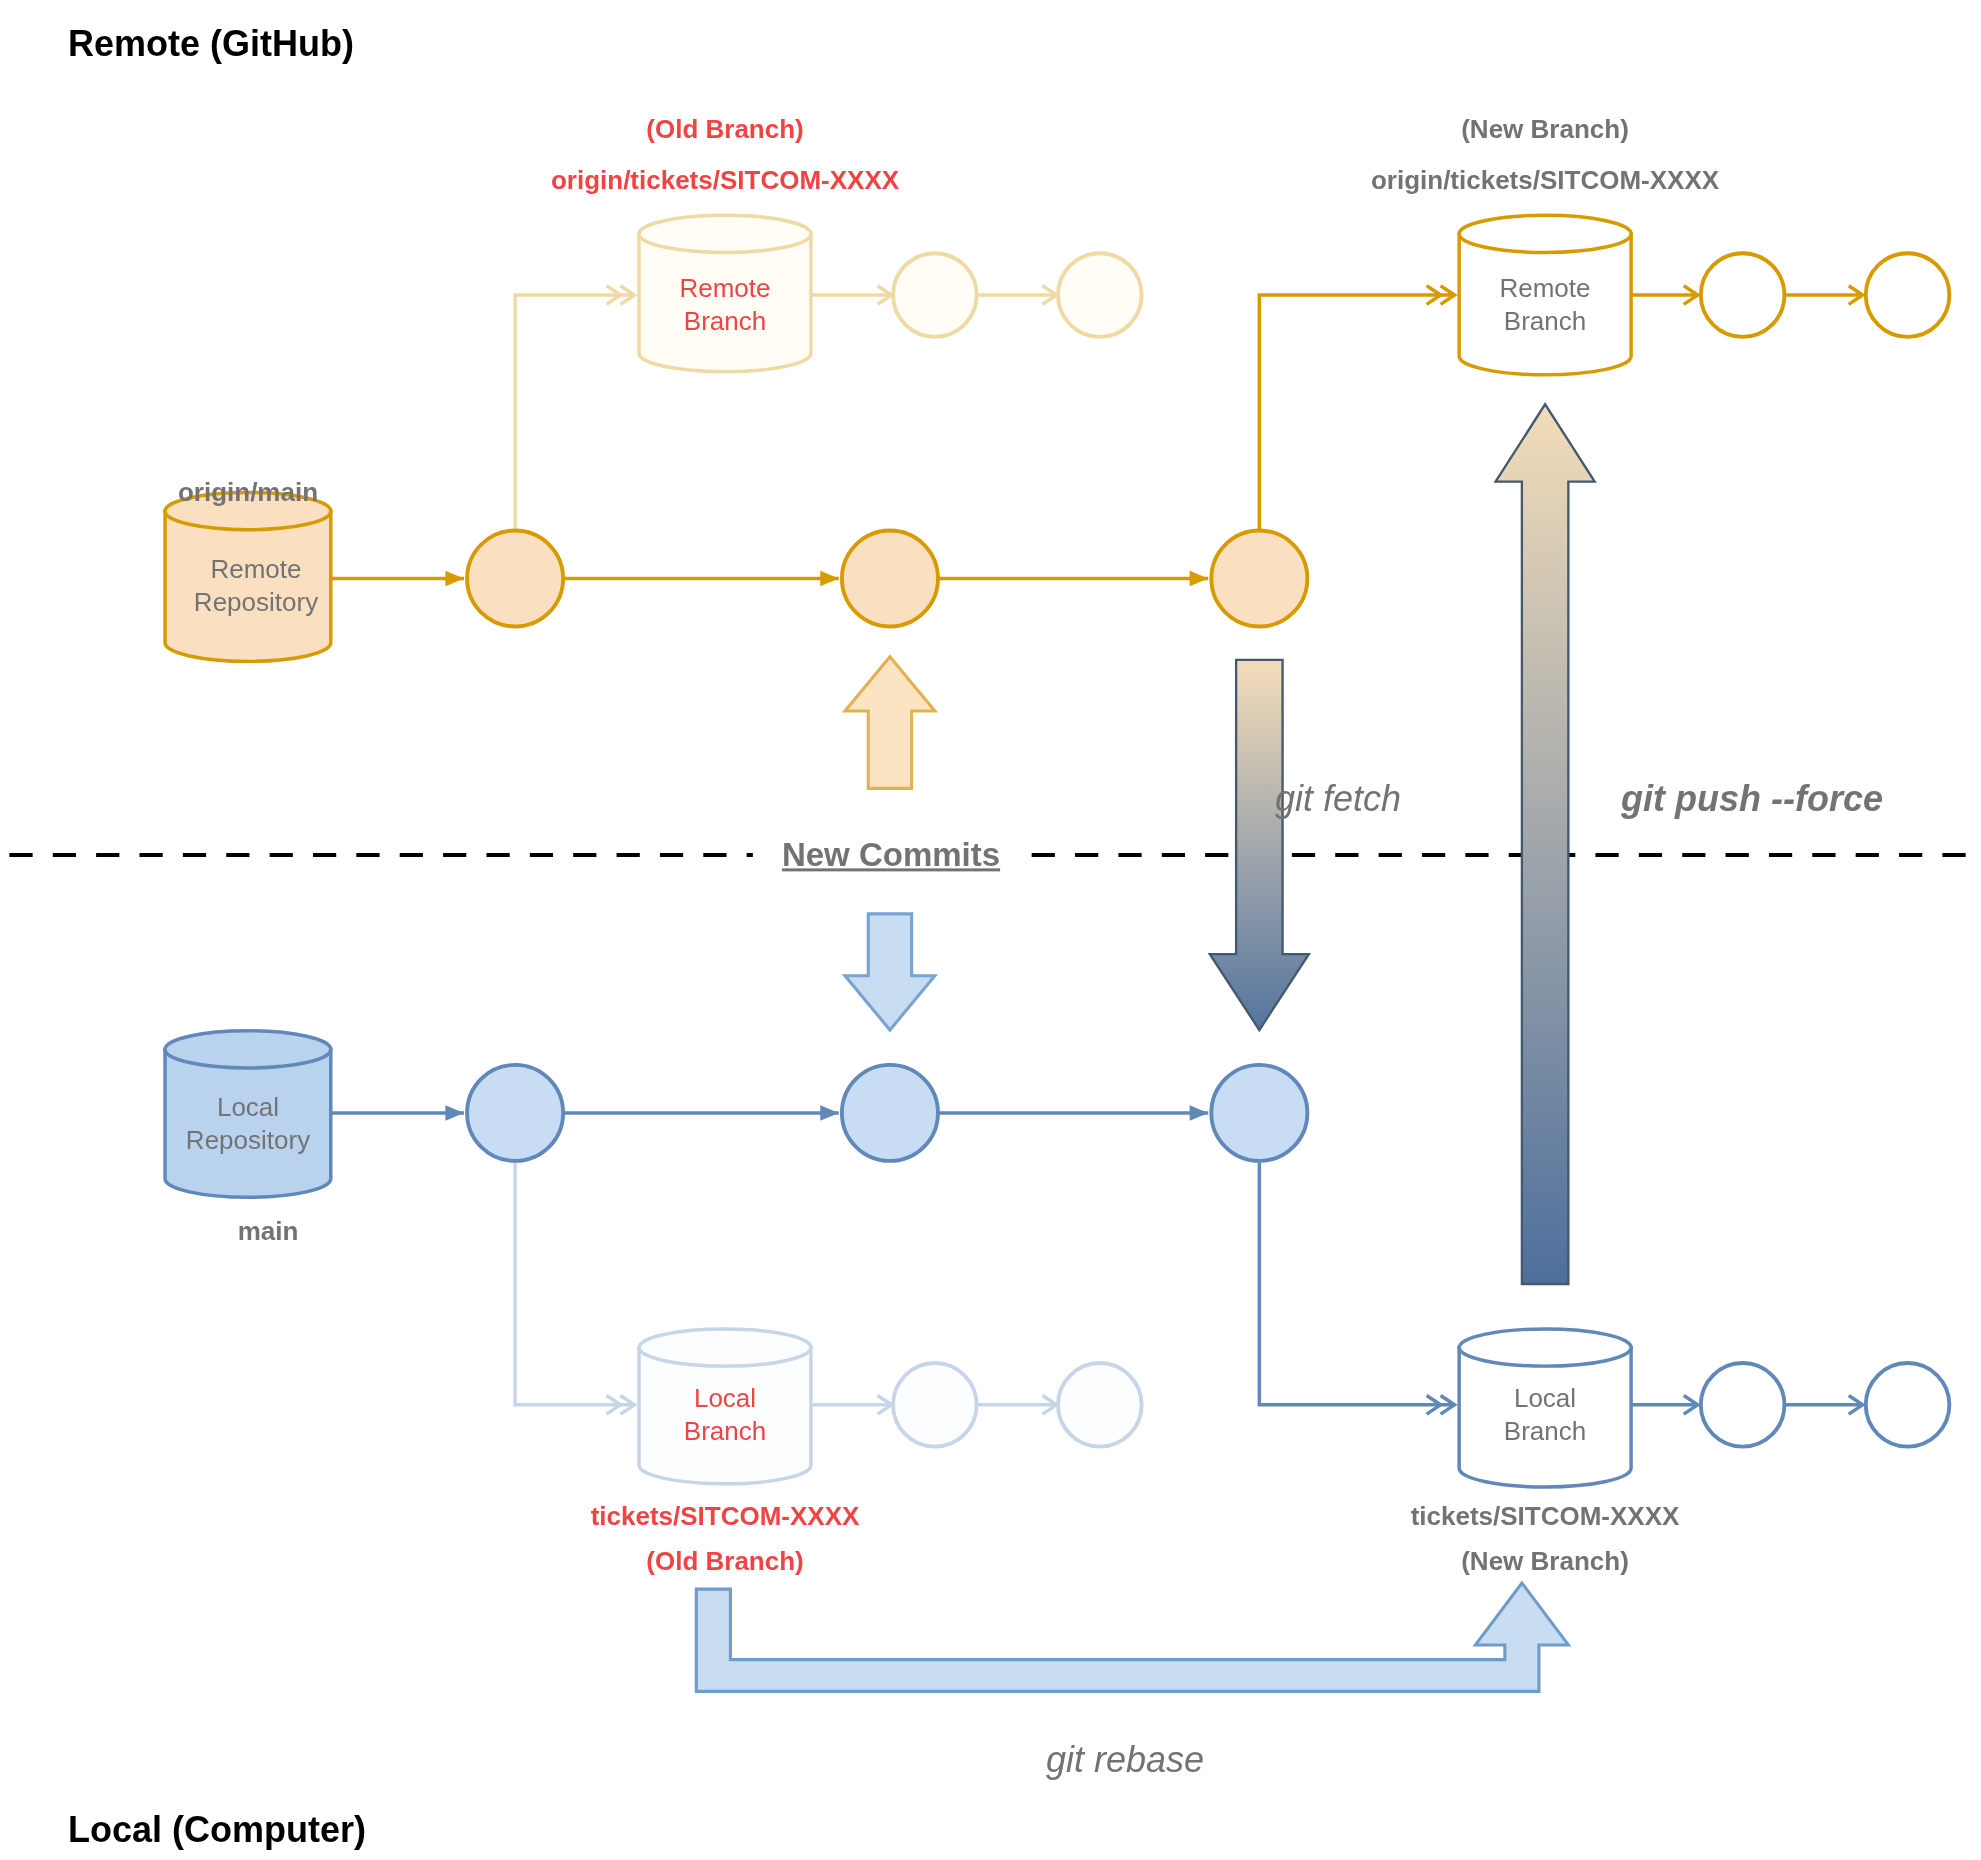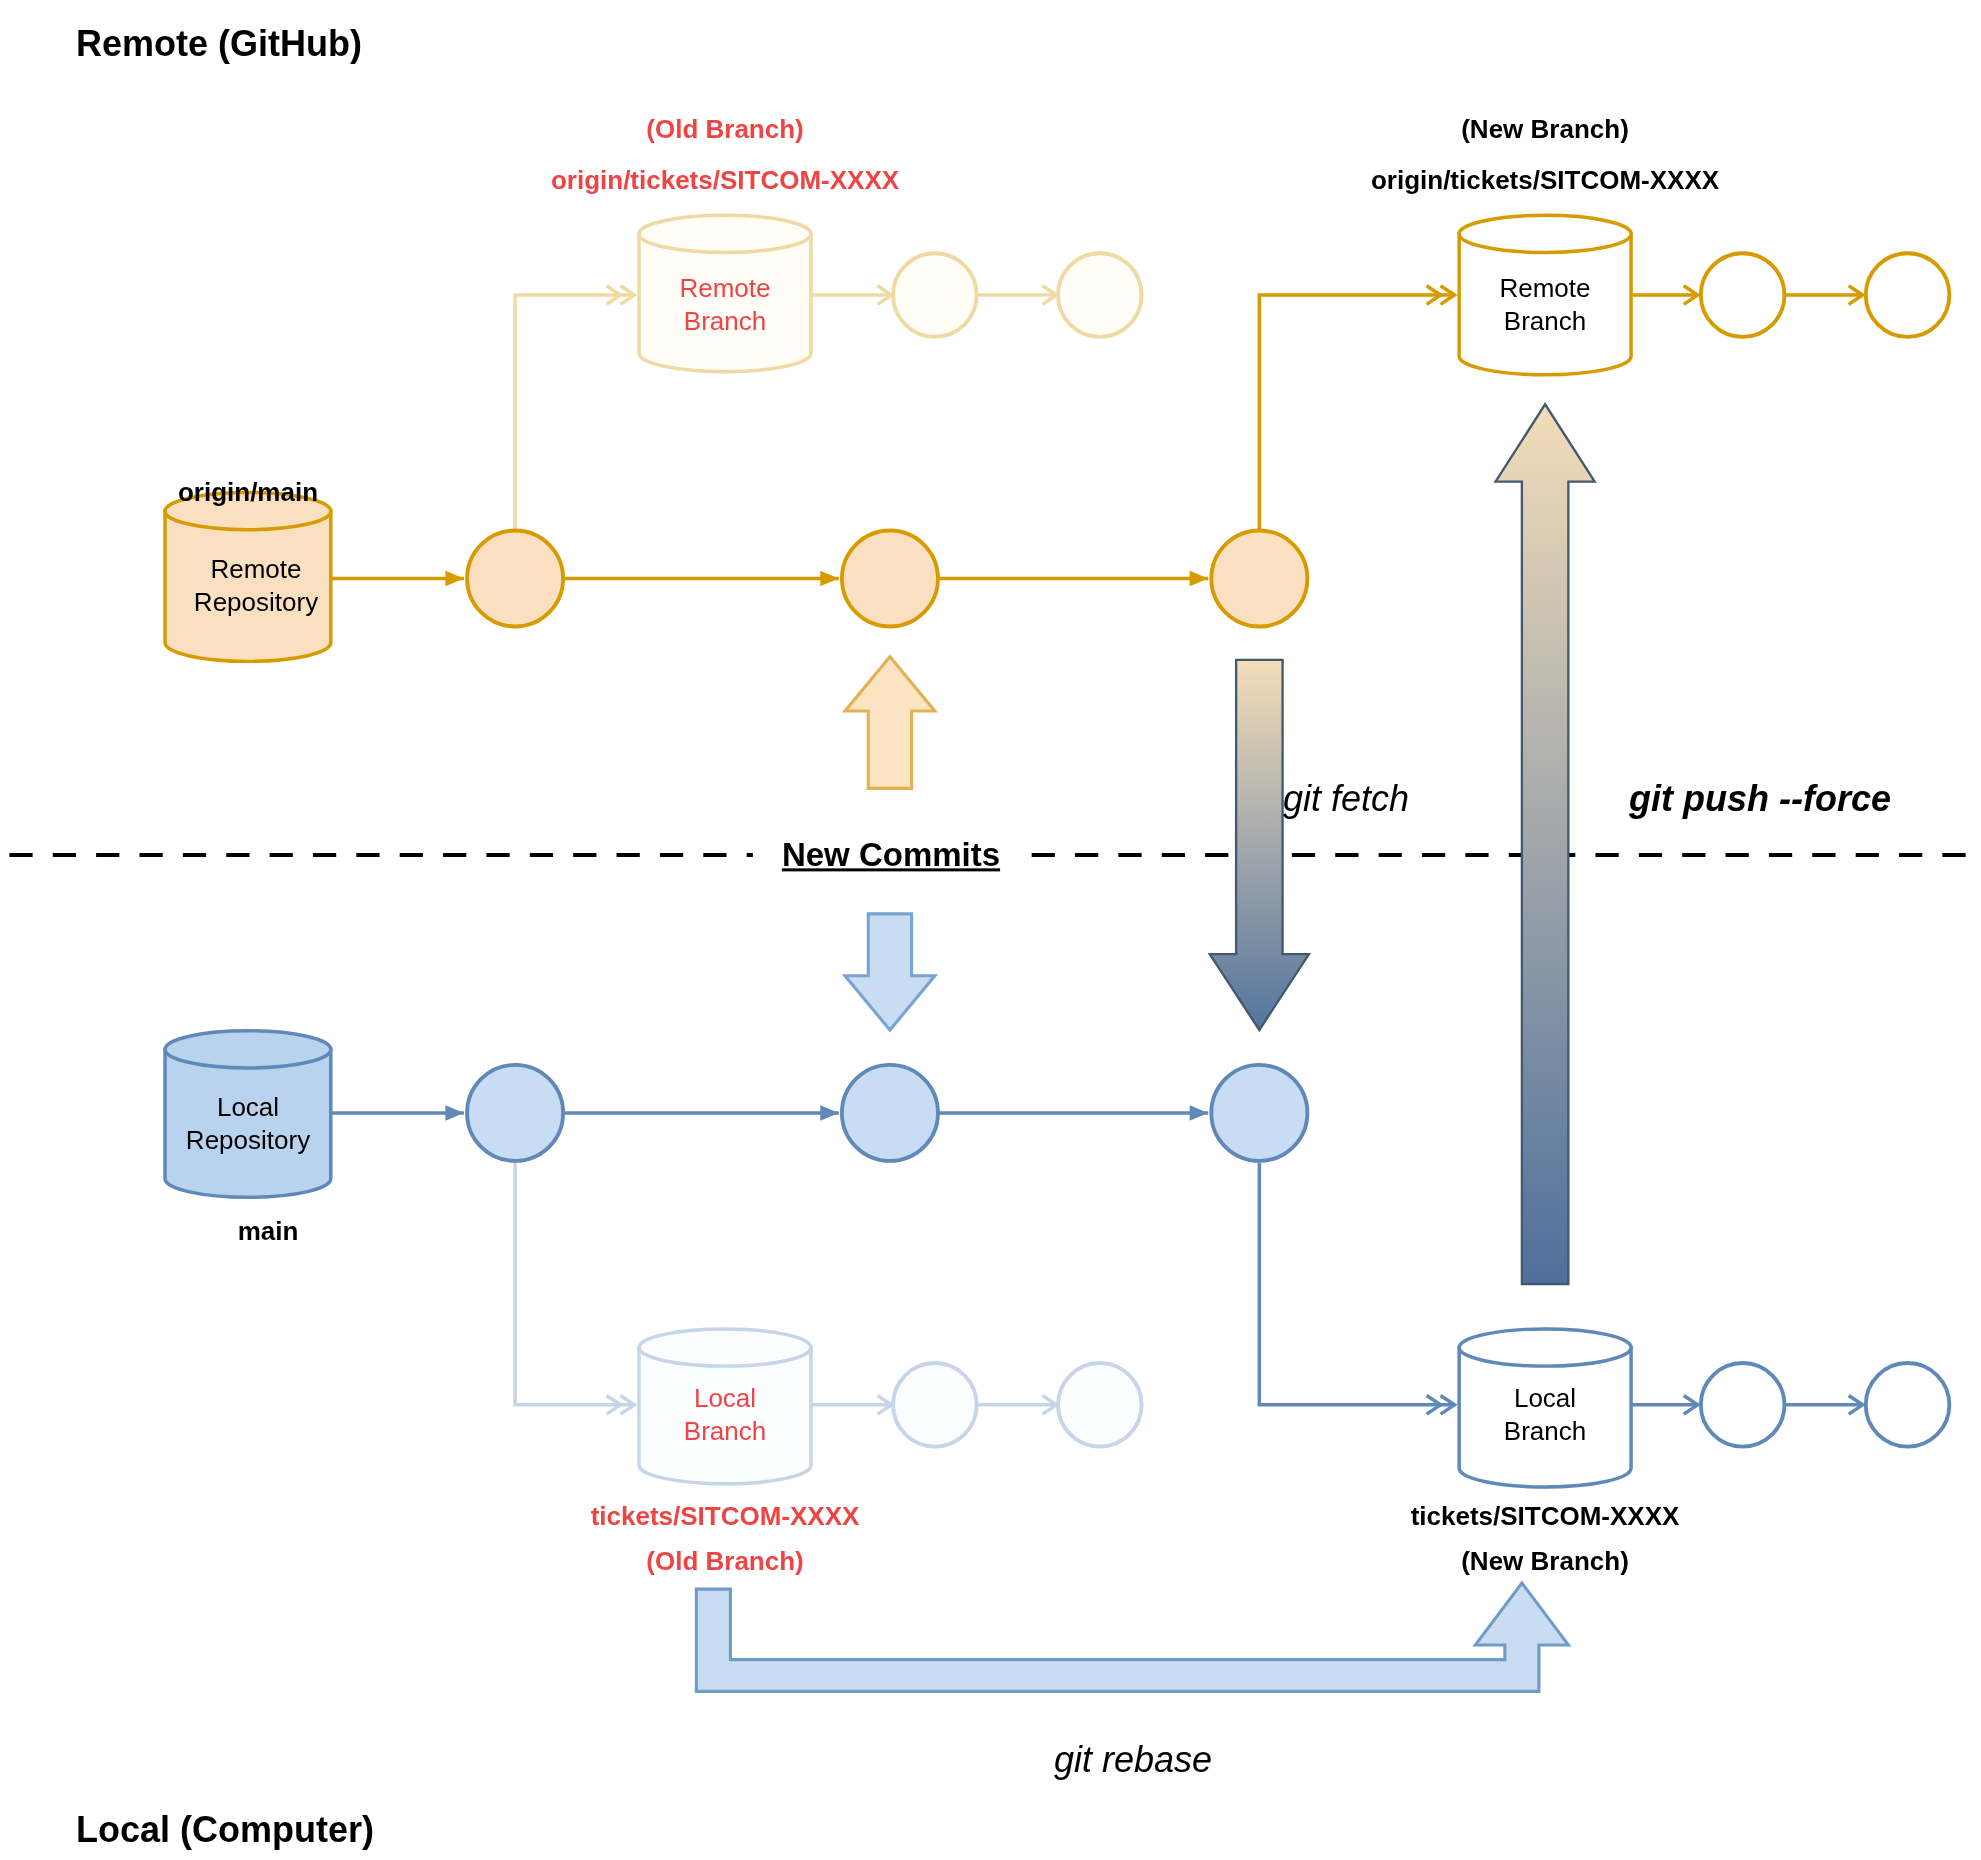--- a/index.html
+++ b/index.html
@@ -8,29 +8,29 @@
     width:1982px;height:1861px;
     background:#ffffff;
     font-family:"Liberation Sans", sans-serif;
     overflow:hidden;
   }
   #diagram-svg{position:absolute;left:0;top:0;}
   .lbl{
     position:absolute;
     transform:translate(-50%,-50%);
     text-align:center;
-    color:#000000;
+    color:#737373;
     line-height:1.25;
     white-space:nowrap;
   }
   .corner{transform:none;white-space:nowrap;}
   .b{font-weight:bold;}
   .it{font-style:italic;}
   .gray{color:#ef4444;}
-  .t46{font-size:36px;margin-left:8px;}
+  .t46{font-size:36px;}
   .t42{font-size:33px;}
   .t34{font-size:26px;}
   .wrap{white-space:normal;}
 </style>
 </head>
 <body>
 
 <div id="canvas">
 
 <svg id="diagram-svg" width="1982" height="1861" viewBox="0 0 2559 2403">

